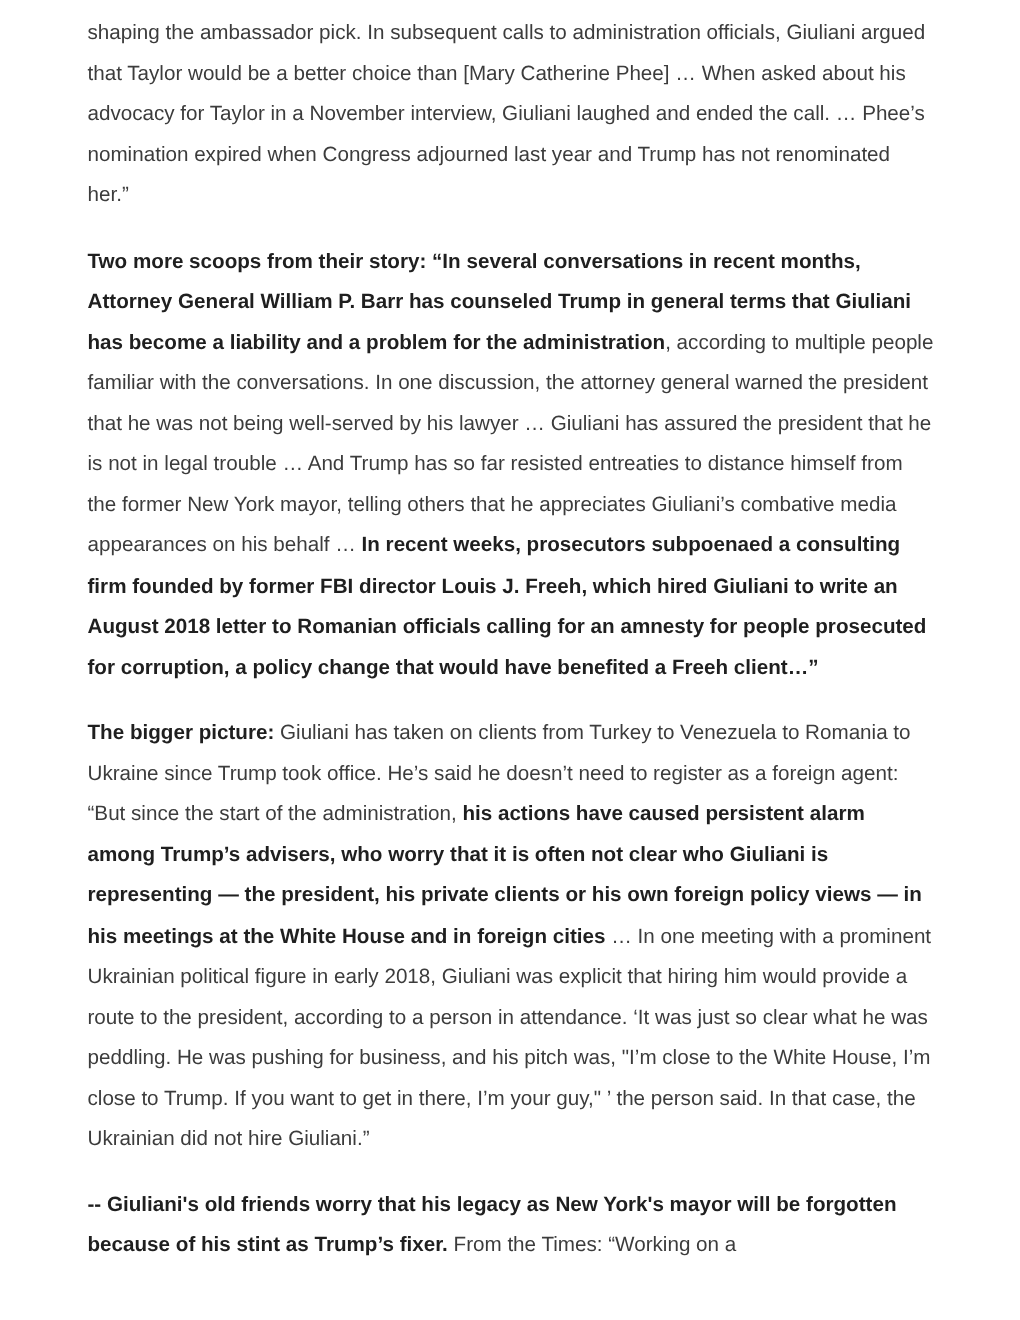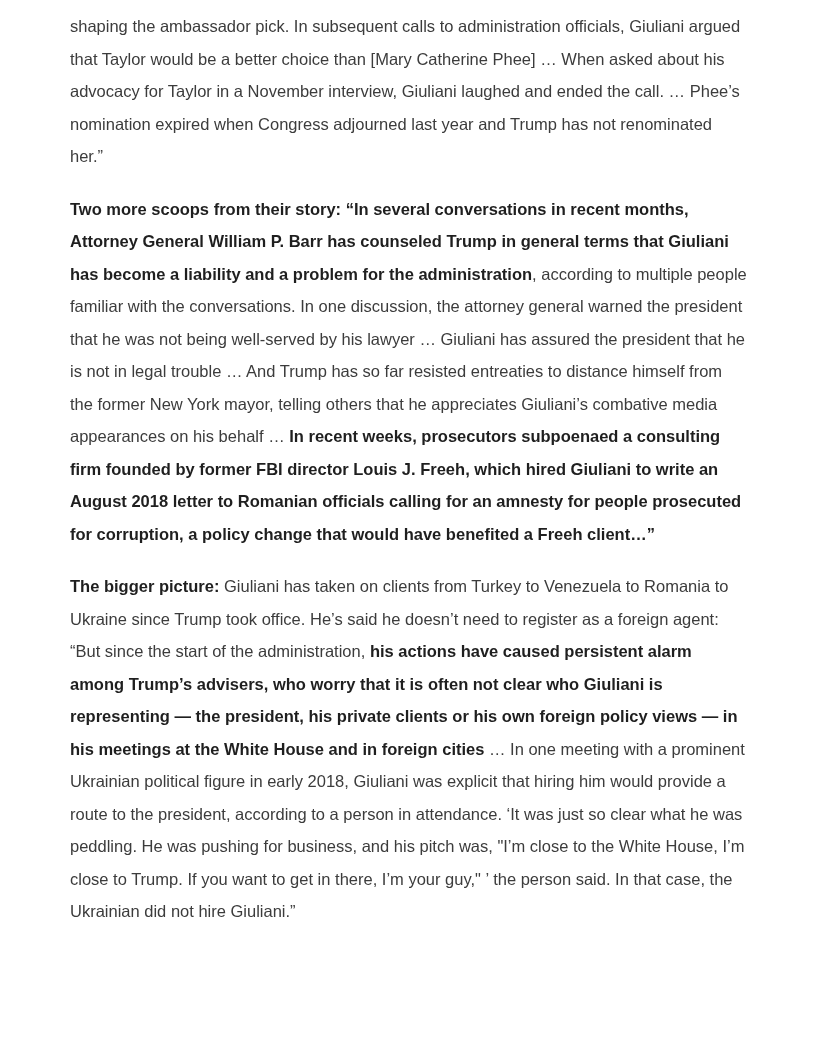--- a/index.html
+++ b/index.html
@@ -38,14 +38,15 @@
   }
 </style>
 </head>
 <body>
 
 <div class="page">
   <div class="article" id="article">
       <p><span class="run-regular">shaping the ambassador pick. In subsequent calls to administration officials, Giuliani argued that Taylor would be a better choice than [Mary Catherine Phee] … When asked about his advocacy for Taylor in a November interview, Giuliani laughed and ended the call. … Phee’s nomination expired when Congress adjourned last year and Trump has not renominated her.”</span></p>
       <p><span class="run-bold">Two more scoops from their story: “In several conversations in recent months, Attorney General William P. Barr has counseled Trump in general terms that Giuliani has become a liability and a problem for the administration</span><span class="run-regular">, according to multiple people familiar with the conversations. In one discussion, the attorney general warned the president that he was not being well-served by his lawyer … Giuliani has assured the president that he is not in legal trouble … And Trump has so far resisted entreaties to distance himself from the former New York mayor, telling others that he appreciates Giuliani’s combative media appearances on his behalf … </span><span class="run-bold">In recent weeks, prosecutors subpoenaed a consulting firm founded by former FBI director Louis J. Freeh, which hired Giuliani to write an August 2018 letter to Romanian officials calling for an amnesty for people prosecuted for corruption, a policy change that would have benefited a Freeh client…”</span></p>
       <p><span class="run-bold">The bigger picture: </span><span class="run-regular">Giuliani has taken on clients from Turkey to Venezuela to Romania to Ukraine since Trump took office. He’s said he doesn’t need to register as a foreign agent: “But since the start of the administration, </span><span class="run-bold">his actions have caused persistent alarm among Trump’s advisers, who worry that it is often not clear who Giuliani is representing — the president, his private clients or his own foreign policy views — in his meetings at the White House and in foreign cities</span><span class="run-regular"> … In one meeting with a prominent Ukrainian political figure in early 2018, Giuliani was explicit that hiring him would provide a route to the president, according to a person in attendance. ‘It was just so clear what he was peddling. He was pushing for business, and his pitch was, "I’m close to the White House, I’m close to Trump. If you want to get in there, I’m your guy," ’ the person said. In that case, the Ukrainian did not hire Giuliani.”</span></p>
+      <p><span class="run-bold">-- Giuliani's old friends worry that his legacy as New York's mayor will be forgotten because of his stint as Trump’s fixer. </span><span class="run-regular">From the Times: “Working on a</span></p>
     </div>
 </div>
 
 </body></html>

